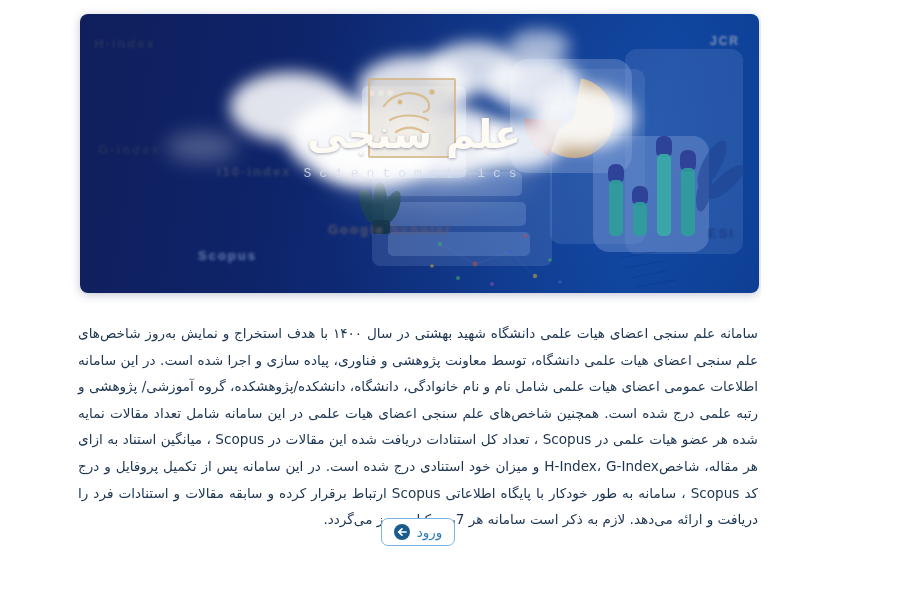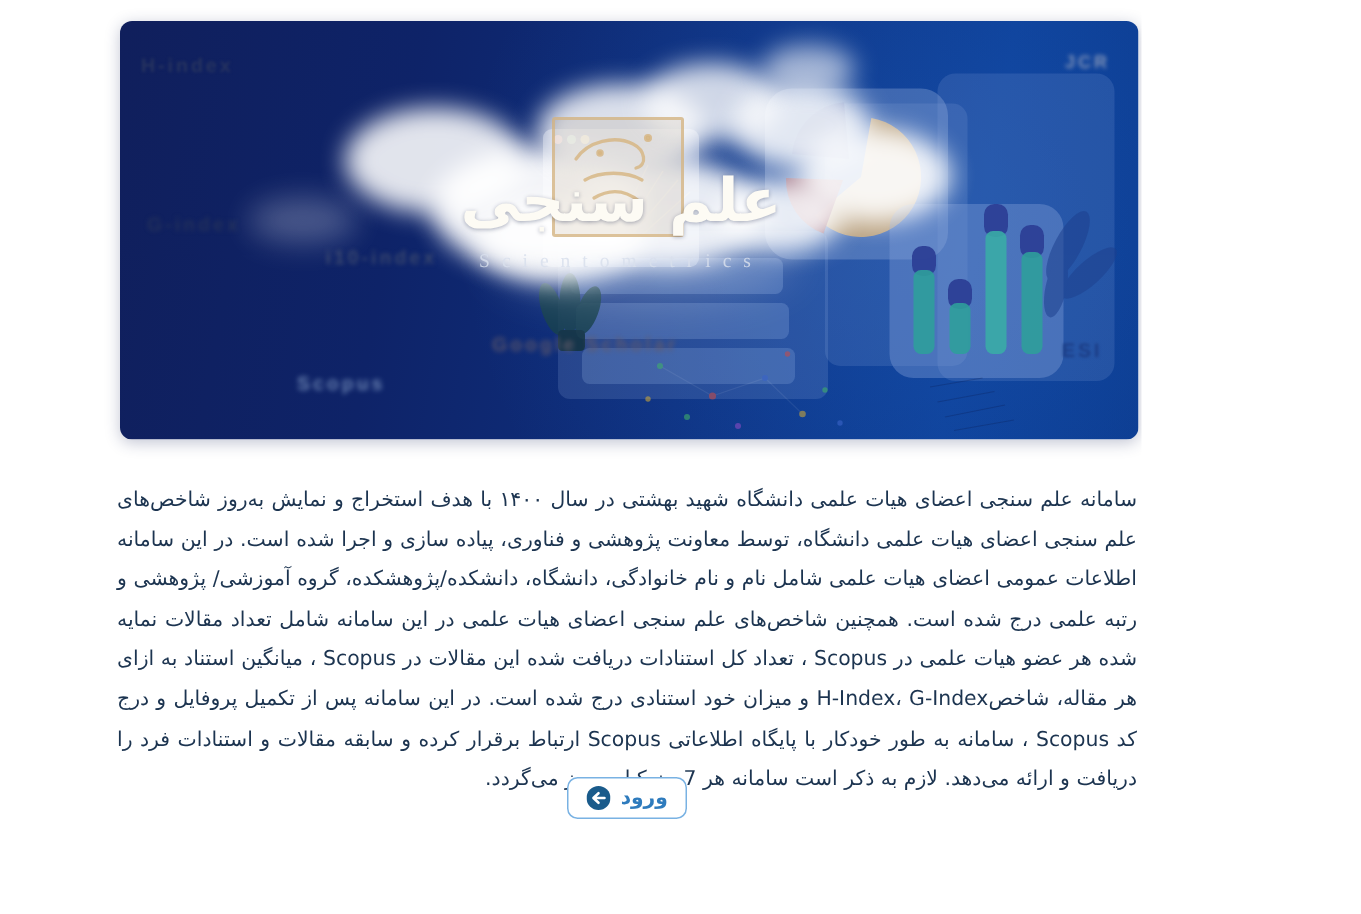--- a/index.html
+++ b/index.html
@@ -39,33 +39,33 @@
   .c11{left:86px;top:118px;width:72px;height:30px;opacity:.25;filter:blur(10px);}
   .c12{left:250px;top:128px;width:200px;height:58px;opacity:.22;filter:blur(15px);}
 
   .uni-logo{position:absolute;left:288px;top:64px;width:84px;height:76px;
             border:2px solid rgba(214,180,128,.75);background:rgba(160,135,95,.14);
             border-radius:2px;}
   .hero-title{position:absolute;left:172px;top:98px;width:324px;text-align:center;
               font-size:40px;font-weight:bold;color:#fdfbf4;line-height:1.1;
               text-shadow:0 1px 3px rgba(10,20,60,.35);}
   .hero-sub{position:absolute;left:162px;top:152px;width:344px;text-align:center;
-            font-family:Liberation Serif, serif;
+            font-family:Liberation Mono, monospace;
             font-size:13px;letter-spacing:8px;color:rgba(216,223,236,.85);}
 
   
   .about{position:absolute;left:78px;top:320px;width:680px;direction:rtl;
          text-align:justify;color:#1c3450;font-size:13.6px;line-height:26.6px;}
 
   
   .btn-row{position:absolute;left:78px;top:518px;width:680px;display:flex;justify-content:center;}
   .login-btn{display:inline-flex;direction:ltr;align-items:center;gap:7px;height:28px;
              padding:0 12px;background:#ffffff;border:1.5px solid #79b2e3;border-radius:7px;
              cursor:pointer;font-family:"DejaVu Sans",sans-serif;}
-  .login-btn .lbl{color:#2e7bbd;font-size:13.5px;font-weight:bold;line-height:1;padding-top:2px;}
+  .login-btn .lbl{color:#2e7bbd;font-size:13.5px;font-weight:normal;line-height:1;padding-top:2px;}
   .login-btn svg{display:block;}
 </style>
 </head>
 <body>
 
 <div class="page">
 
   <div class="banner">
 
     <svg class="illu" width="679" height="279" viewBox="0 0 679 279">

